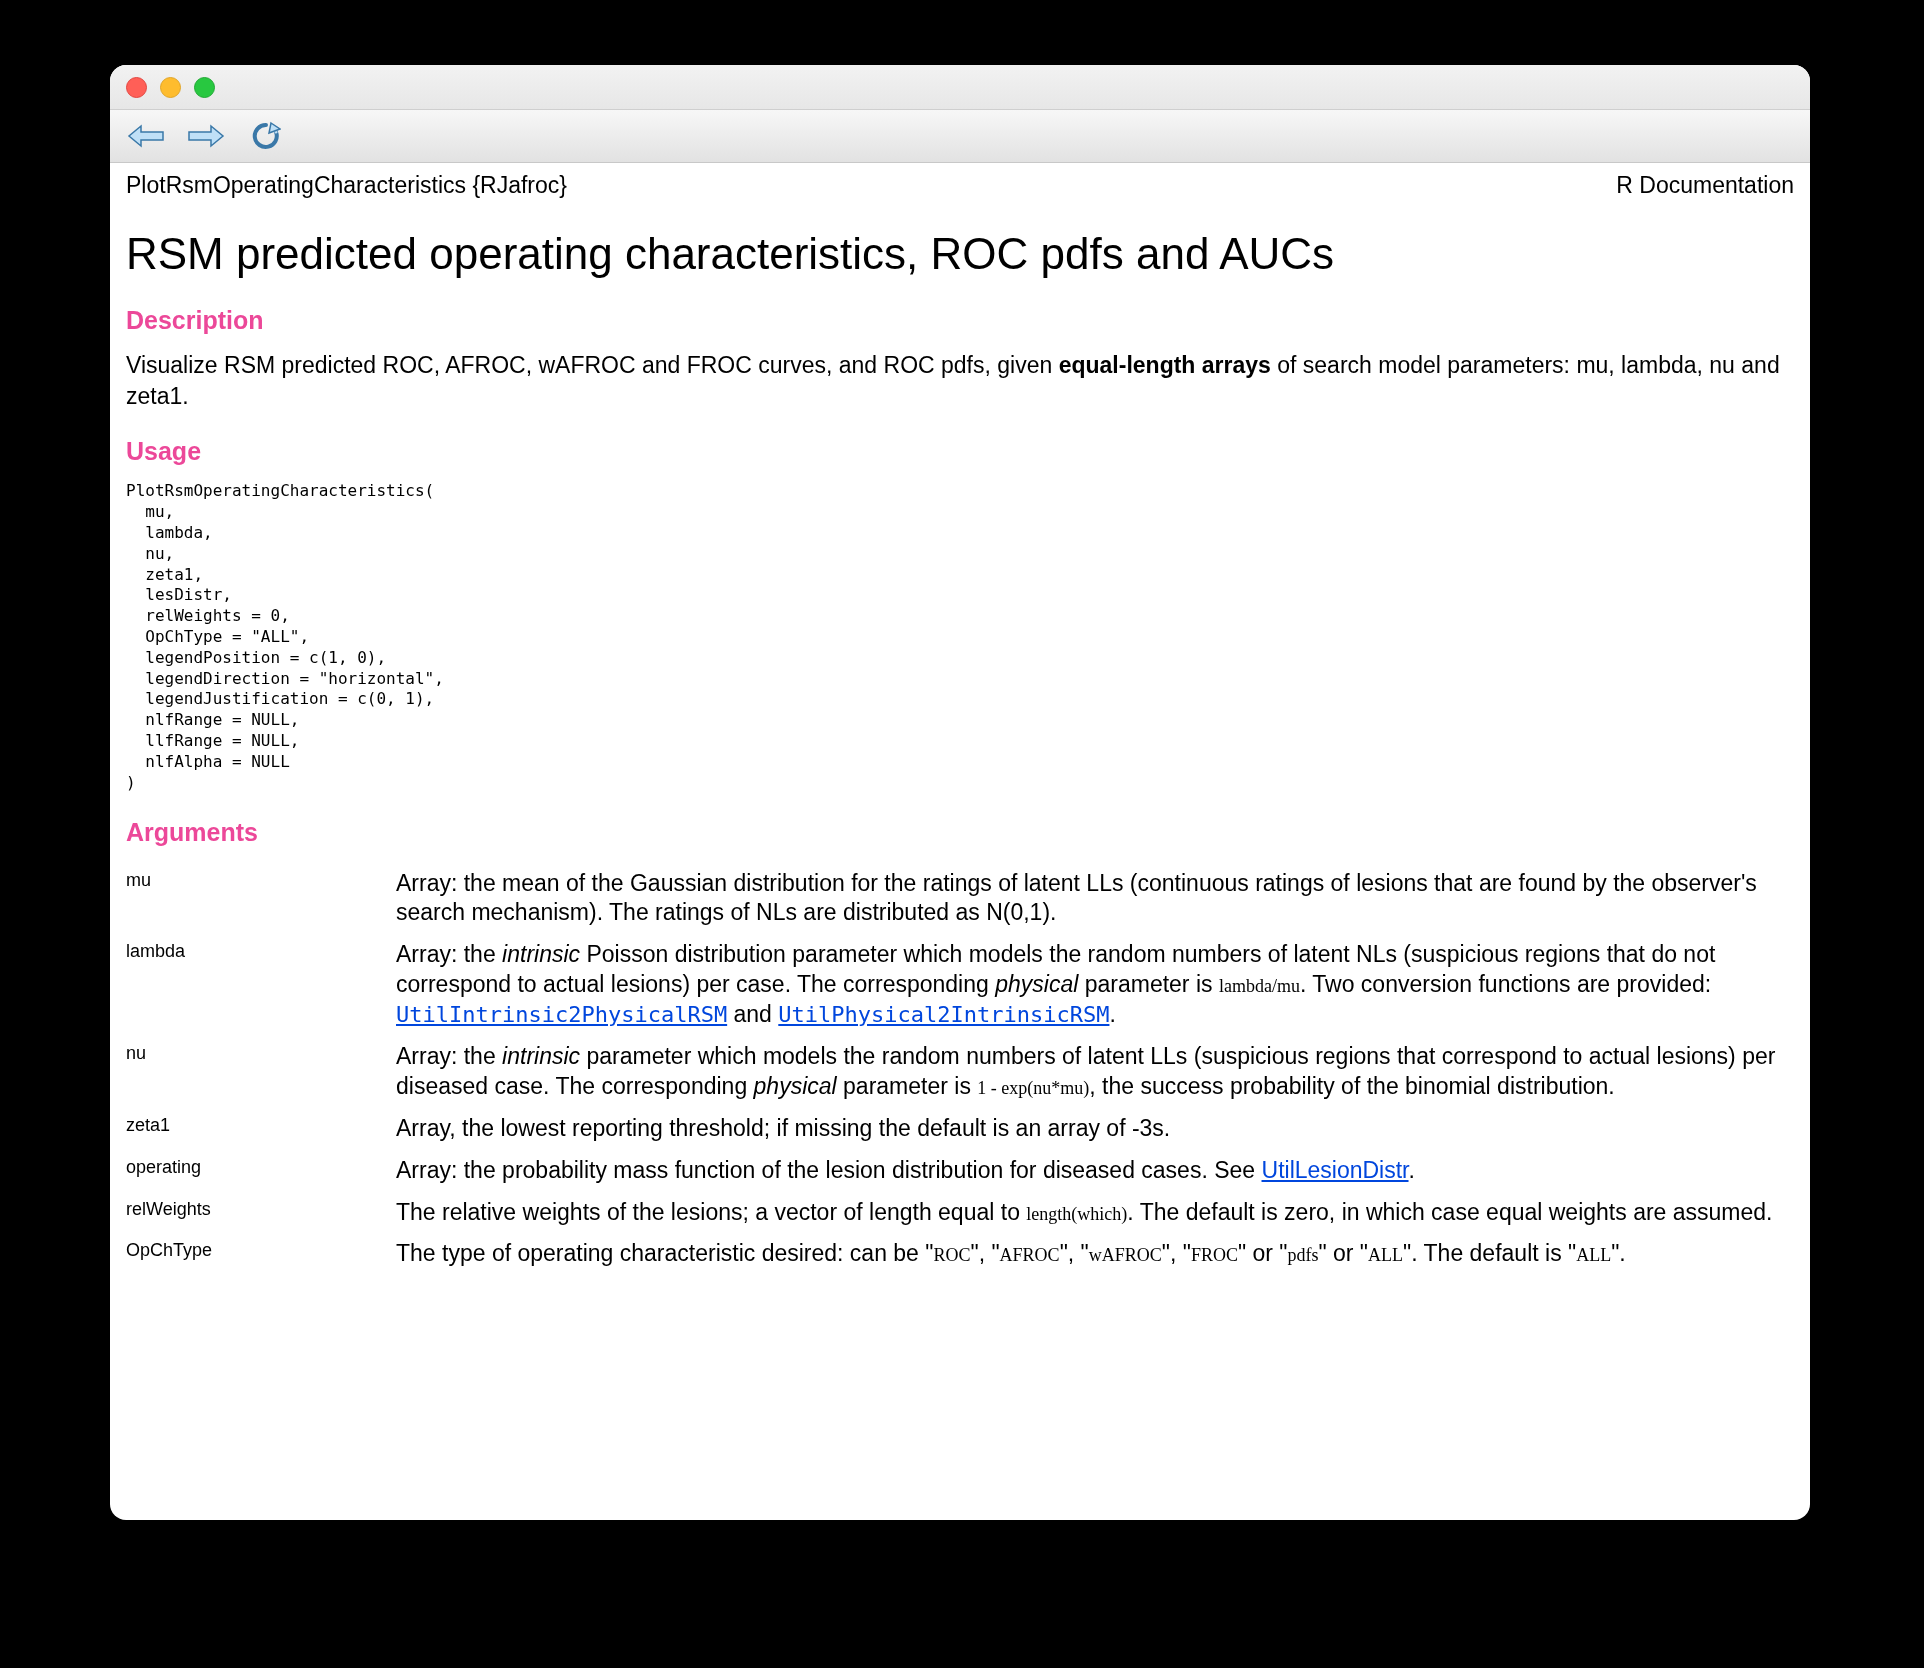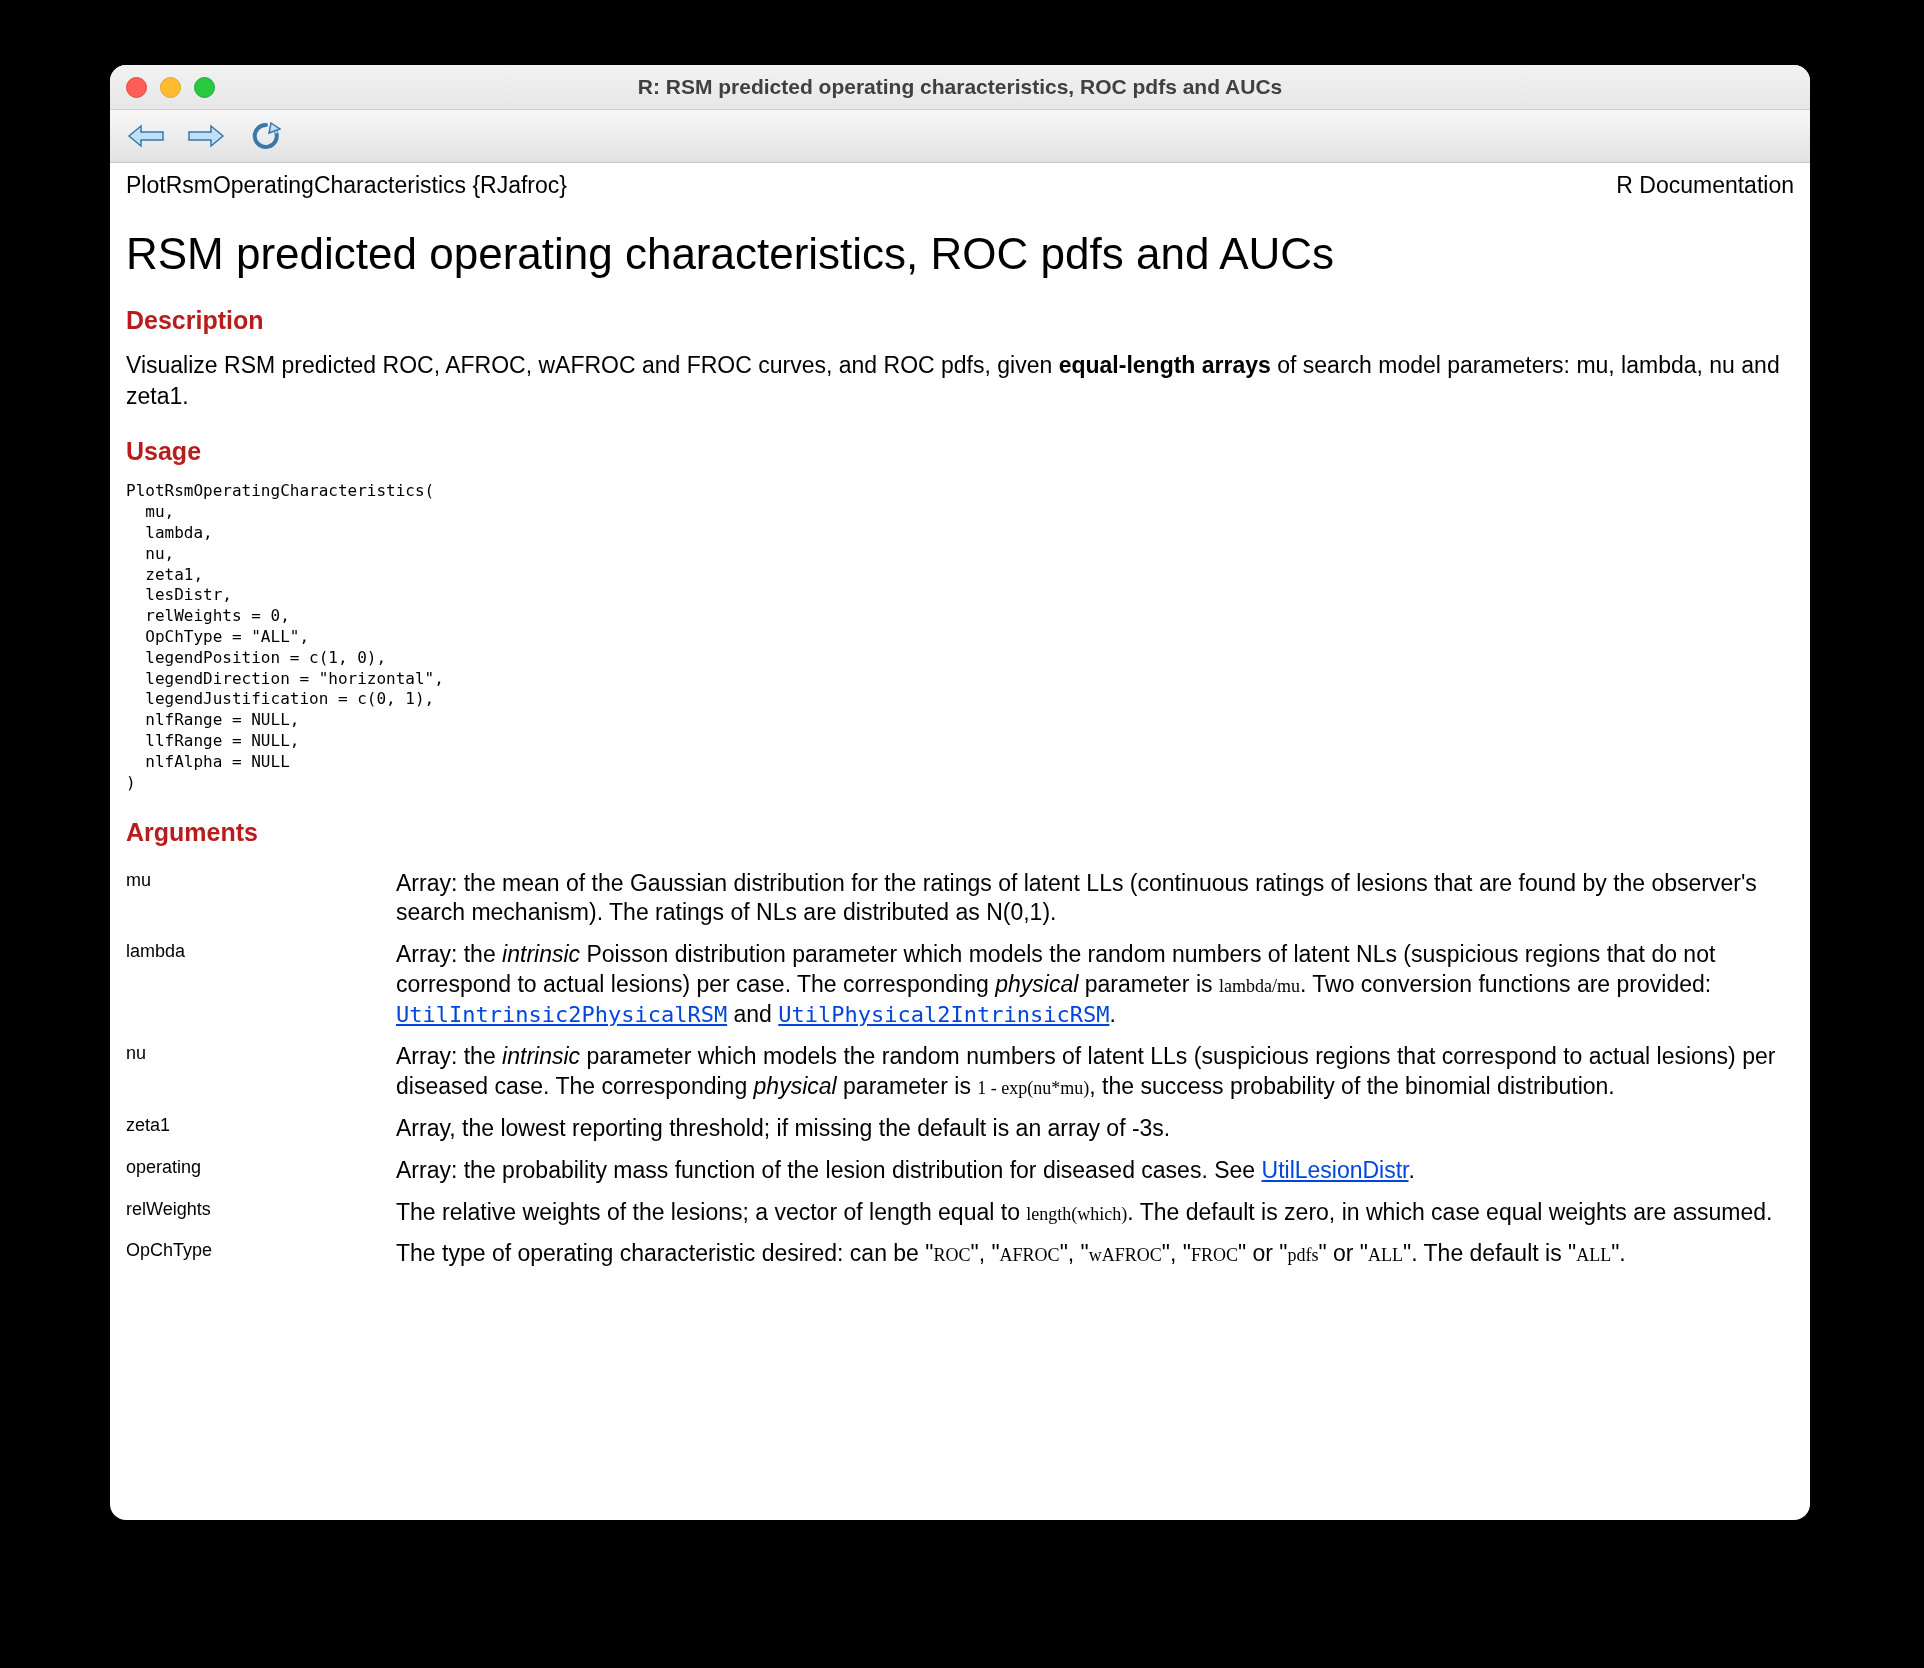--- a/index.html
+++ b/index.html
@@ -92,21 +92,21 @@
   }
   h1.page-title {
     font-size: 44px;
     font-weight: 400;
     margin: 26px 0 20px 0;
     color: #000;
   }
   h2.sect {
     font-size: 25px;
     font-weight: 700;
-    color: #b91c1c;
+    color: #ec4899;
     margin: 24px 0 14px 0;
   }
   p.desc {
     font-size: 23px;
     color: #000;
     margin: 0 0 10px 0;
     line-height: 1.35;
   }
   pre.usage {
     font-family: "Menlo", "Consolas", monospace;
@@ -155,21 +155,20 @@
 <body>
 
 <div class="window">
 
   <div class="titlebar">
     <div class="traffic">
       <div class="dot red"></div>
       <div class="dot yellow"></div>
       <div class="dot green"></div>
     </div>
-    <div class="title-text">R: RSM predicted operating characteristics, ROC pdfs and AUCs</div>
   </div>
 
   <div class="toolbar">
     <div class="tb-btn">
       <svg width="38" height="26" viewBox="0 0 38 26">
         <path d="M36 9 L14 9 L14 3 L2 13 L14 23 L14 17 L36 17 Z" fill="#bfe0f7" stroke="#3a78a8" stroke-width="1.5"></path>
       </svg>
     </div>
     <div class="tb-btn">
       <svg width="38" height="26" viewBox="0 0 38 26">

